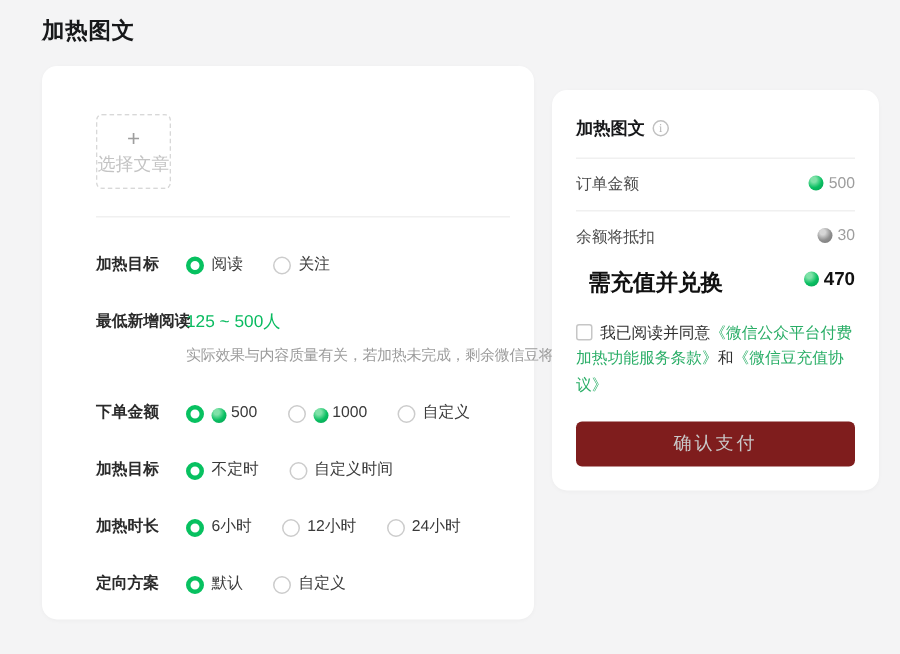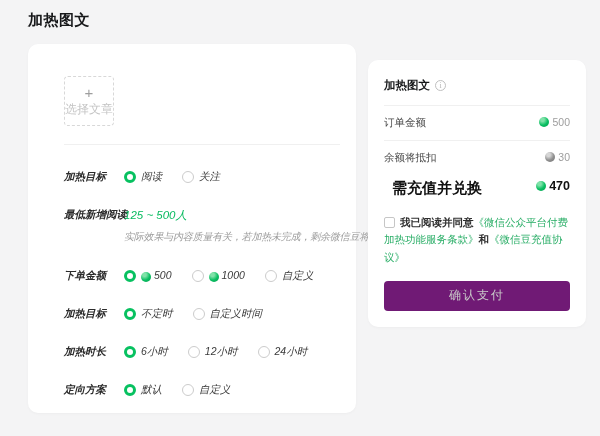--- a/index.html
+++ b/index.html
@@ -30,21 +30,21 @@
   }
   
   .picker {
     width: 50px; height: 50px; border: 1px dashed #d8d8d8; border-radius: 4px;
     display: flex; flex-direction: column; align-items: center; justify-content: center;
     cursor: pointer;
   }
   .picker-plus { font-size: 15px; color: #9e9e9e; line-height: 1; }
   .picker-label { font-size: 12px; color: #c4c4c4; margin-top: 1px; white-space: nowrap; }
   .left-divider { border: 0; border-top: 1px solid #f0f0f0; margin-top: 18px; }
-  .form-row { display: flex; align-items: flex-start; margin-top: 25px; font-style: italic; }
+  .form-row { display: flex; align-items: flex-start; margin-top: 25px; }
   .row-label {
     flex: none; width: 60px; margin-right: 0px;
     font-size: 10.5px; font-weight: bold; color: #2b2b2b;
     line-height: 13px; white-space: nowrap;
   }
   .row-content { display: flex; align-items: center; }
   .row-content.block { display: block; }
   .radio-option {
     display: flex; align-items: flex-end; margin-right: 20px;
     font-size: 10.5px; color: #3a3a3a; cursor: pointer; line-height: 13px;
@@ -72,24 +72,24 @@
   .sum-label { font-size: 10.5px; color: #4a4a4a; }
   .sum-value { display: flex; align-items: center; font-size: 10.5px; color: #9d9d9d; }
   .sum-row.emph { padding-top: 4px; }
   .sum-row.emph .sum-label { font-size: 15px; font-weight: bold; color: #111111; margin-left: 8px; }
   .sum-row.emph .sum-value { font-size: 12.5px; font-weight: bold; color: #111111; }
   .agreement { margin-top: 6px; font-size: 10.5px; line-height: 1.65; color: #333333; }
   .checkbox {
     display: inline-block; width: 11px; height: 11px; border: 1px solid #c6c6c6;
     border-radius: 2px; background: #fff; vertical-align: -1.5px; margin-right: 5px; cursor: pointer;
   }
-  .agree-prefix { font-weight: bold; color: #2f2f2f; }
+  .agree-prefix { font-weight: normal; color: #2f2f2f; }
   .terms-link { color: #2aae67; text-decoration: none; cursor: pointer; }
   .pay-button {
-    margin-top: 15px; height: 30px; border-radius: 4px; background: #701a75;
+    margin-top: 15px; height: 30px; border-radius: 4px; background: #7f1d1d;
     display: flex; align-items: center; justify-content: center;
     font-size: 12px; color: #c9c9c9; letter-spacing: 2px; cursor: default;
   }
 </style>
 </head>
 <body>
 
 <div class="page-title">加热图文</div>
 
 <div class="card card-left">

